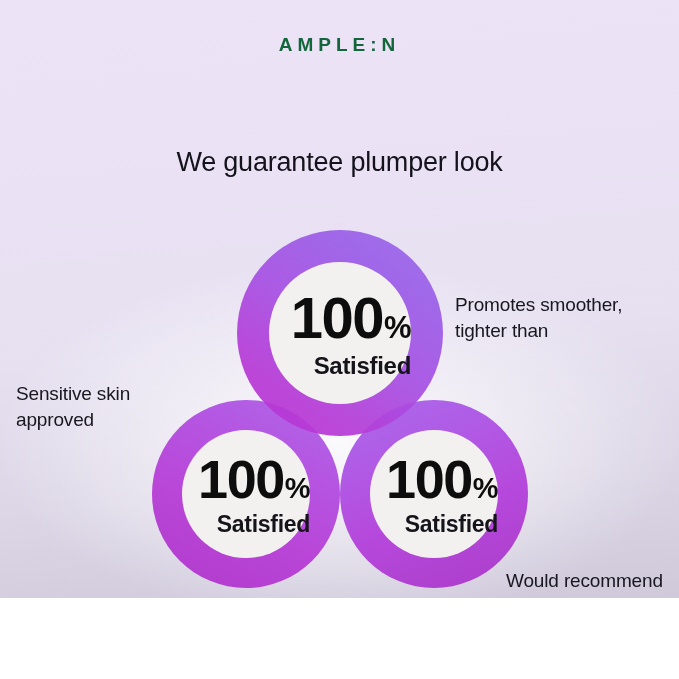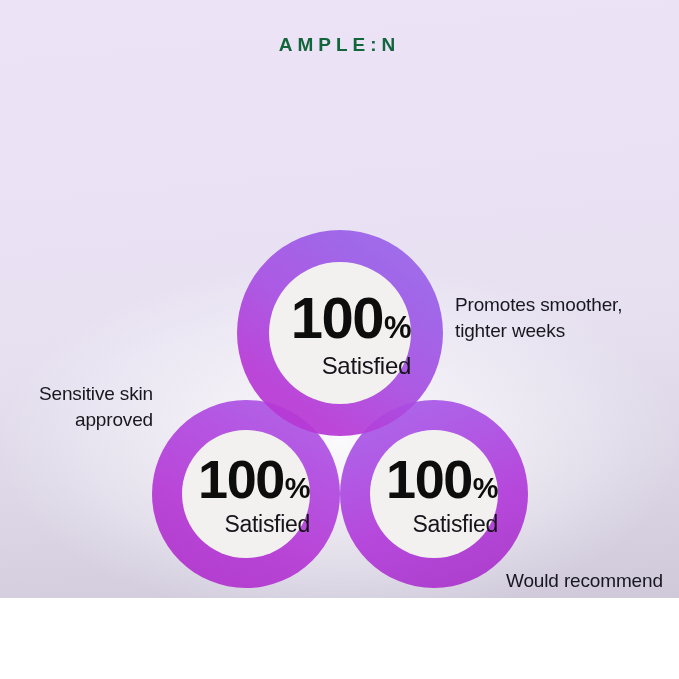--- a/index.html
+++ b/index.html
@@ -163,21 +163,21 @@
   .pct-sym {
     font-size: 29px;
     font-weight: 700;
     letter-spacing: -0.5px;
     line-height: 1;
     margin-left: 1px;
   }
   .pct-label {
     margin-top: 7px;
     font-size: 23px;
-    font-weight: 400;
+    font-weight: 700;
     letter-spacing: -0.3px;
     color: #15141b;
     line-height: 1;
   }
   #ring-top .pct-num { font-size: 58px; }
   #ring-top .pct-sym { font-size: 31px; }
   #ring-top .pct-label { font-size: 24px; }
 
   
   .caption {
@@ -190,40 +190,41 @@
     z-index: 6;
     white-space: pre-line;
   }
   #caption-top-right {
     left: 455px;
     top: 292px;
     text-align: left;
     width: 215px;
   }
   #caption-left {
-    left: 8px;
+    left: 16px;
     top: 381px;
-    text-align: right;
+    text-align: left;
     width: 145px;
   }
   #caption-bottom-right {
     left: 506px;
     top: 568px;
     text-align: left;
     width: 170px;
   }
 </style>
 </head>
 <body>
 
 <div id="poster">
 
   <div class="brand">AMPLE:N</div>
 
 
+  <div class="subhead">We guarantee plumper look</div>
 
   <div class="rings">
 
     <div class="ring" id="ring-bl">
       <div class="ring-band"></div>
       <div class="disc">
         <div class="pct-line">
           <span class="pct-num">100</span>
           <span class="pct-sym">%</span>
         </div>
@@ -249,19 +250,19 @@
           <span class="pct-num">100</span>
           <span class="pct-sym">%</span>
         </div>
         <div class="pct-label">Satisfied</div>
       </div>
     </div>
 
   </div>
 
   <div class="caption" id="caption-top-right">Promotes smoother,
-tighter weeks</div>
+tighter than</div>
   <div class="caption" id="caption-left">Sensitive skin
 approved</div>
   <div class="caption" id="caption-bottom-right">Would recommend
 to a friend</div>
 
 </div>
 
 </body></html>

